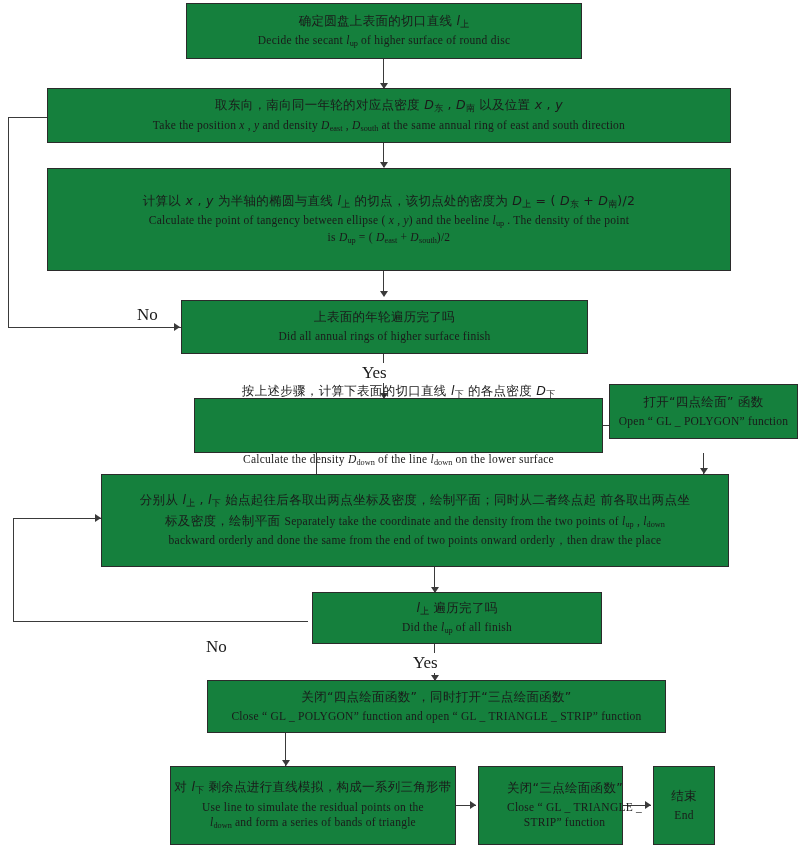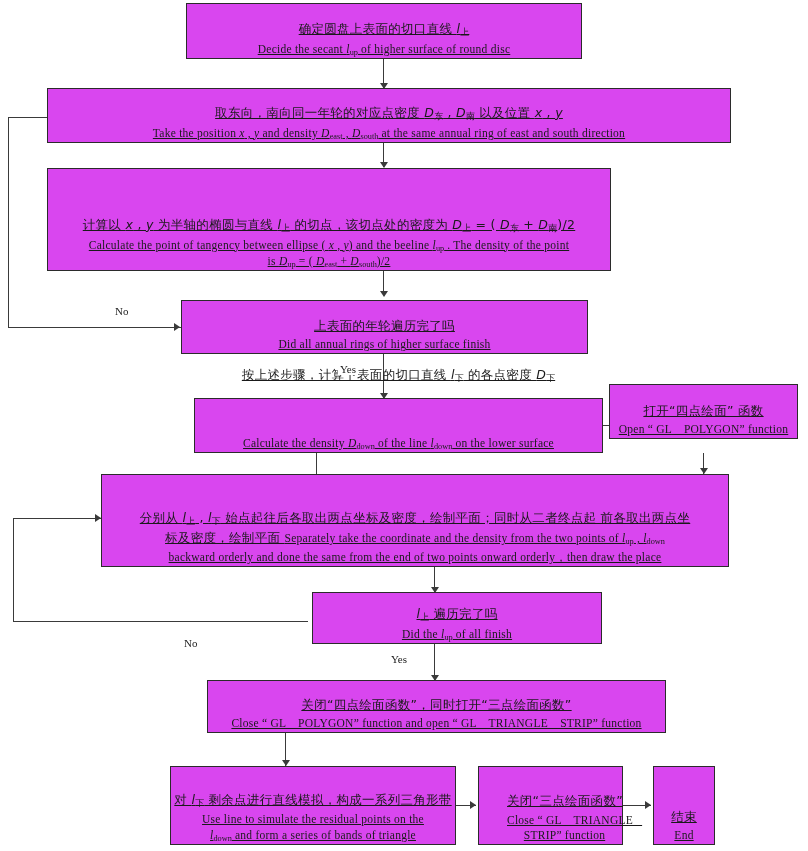--- a/index.html
+++ b/index.html
@@ -15,28 +15,27 @@
     position: relative;
     width: 808px;
     height: 851px;
     background: #ffffff;
     overflow: hidden;
   }
   .node {
     position: absolute;
     box-sizing: border-box;
     border: 1.4px solid #2b2b2b;
-    background: #d946ef;
+    background: #15803d;
     display: flex;
     flex-direction: column;
     align-items: center;
-    justify-content: flex-end;
+    justify-content: center;
     text-align: center;
     z-index: 3;
-    text-decoration: underline;
   }
   .ln {
     display: block;
     width: 100%;
     line-height: 1.35;
     white-space: nowrap;
   }
   .cn {
     font-family: "DejaVu Sans", "Liberation Sans", sans-serif;
     font-size: 12.5px;
@@ -67,26 +66,27 @@
     border-top: 6px solid #3a3a3a;
   }
   .arrow.right {
     border-top: 4px solid transparent;
     border-bottom: 4px solid transparent;
     border-left: 6px solid #3a3a3a;
   }
   .elabel {
     position: absolute;
     font-family: "Liberation Serif", "DejaVu Serif", serif;
-    font-size: 11px;
+    font-size: 17px;
     color: #1a1a1a;
     z-index: 4;
     background: #ffffff;
     padding: 0 2px;
     white-space: nowrap;
+    margin-left: 22px;
   }
   sub {
     font-size: 0.72em;
     vertical-align: -0.25em;
     letter-spacing: 0;
   }
   i { font-style: italic; }
 </style>
 </head>
 <body>
@@ -102,21 +102,21 @@
   <div class="arrow down" style="left:380px; top:83px;"></div>
 
   <div class="node" style="left:47px; top:88px; width:684px; height:55px;">
     <span class="ln cn">取东向，南向同一年轮的对应点密度 <i>D</i><sub>东</sub> , <i>D</i><sub>南</sub> 以及位置 <i>x</i> , <i>y</i></span>
     <span class="ln en">Take the position <i>x</i> , <i>y</i> and density <i>D</i><sub>east</sub> , <i>D</i><sub>south</sub> at the same annual ring of east and south direction</span>
   </div>
 
   <div class="edge v" style="left:383px; top:143px; height:24px;"></div>
   <div class="arrow down" style="left:380px; top:162px;"></div>
 
-  <div class="node" style="left:47px; top:168px; width:564px; height:103px;">
+  <div class="node" style="left:47px; top:168px; width:684px; height:103px;">
     <span class="ln cn">计算以 <i>x</i> , <i>y</i> 为半轴的椭圆与直线 <i>l</i><sub>上</sub> 的切点，该切点处的密度为 <i>D</i><sub>上</sub> = ( <i>D</i><sub>东</sub> + <i>D</i><sub>南</sub>)/2</span>
     <span class="ln en">Calculate the point of tangency between ellipse ( <i>x</i> , <i>y</i>) and the beeline <i>l</i><sub>up</sub> . The density of the point</span>
     <span class="ln en">is <i>D</i><sub>up</sub> = ( <i>D</i><sub>east</sub> + <i>D</i><sub>south</sub>)/2</span>
   </div>
 
   <div class="edge v" style="left:383px; top:271px; height:24px;"></div>
   <div class="arrow down" style="left:380px; top:291px;"></div>
 
   <div class="node" style="left:181px; top:300px; width:407px; height:54px;">
     <span class="ln cn">上表面的年轮遍历完了吗</span>

